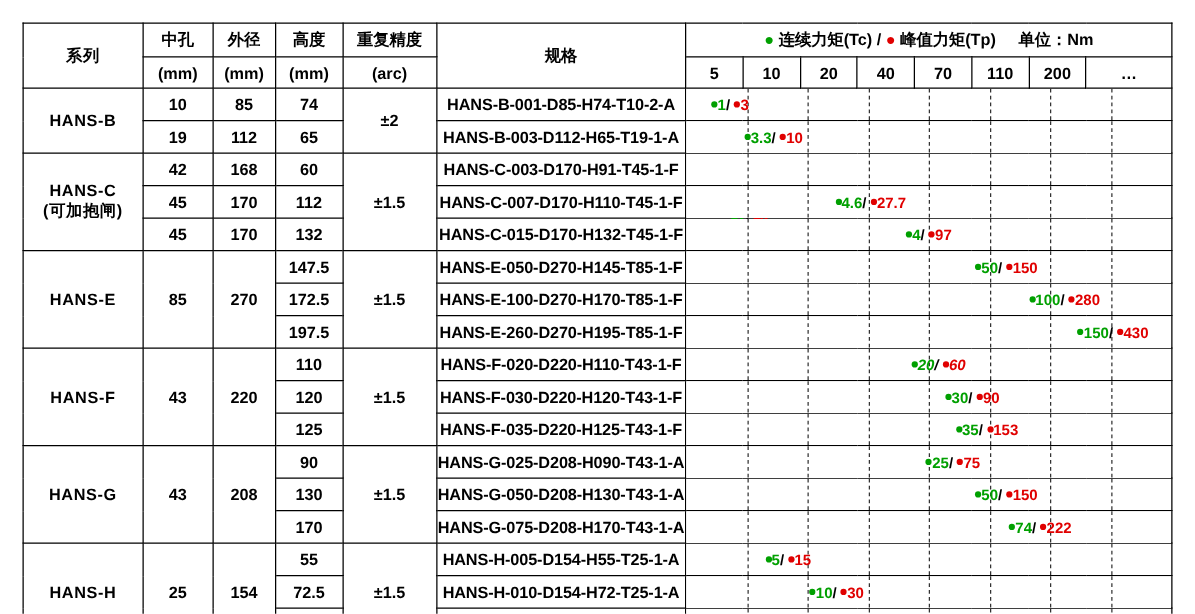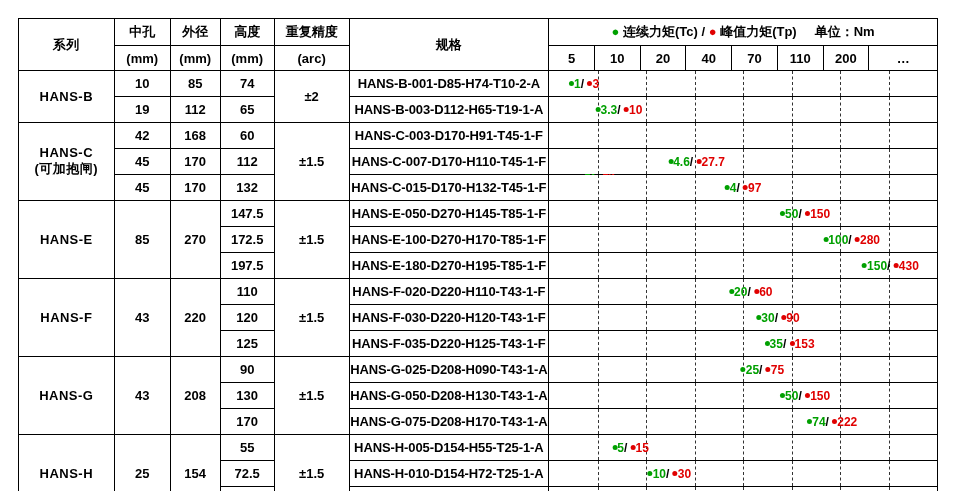--- a/index.html
+++ b/index.html
@@ -310,21 +310,21 @@
               <div class="vline" style="left: 50%;"></div>
               <div class="vline" style="left: 62.5%;"></div>
               <div class="vline" style="left: 75%;"></div>
               <div class="vline" style="left: 87.5%;"></div>
               <div class="marker" style="left: 78%;"><span class="dot green"></span><span class="g">100</span><span class="k">/ </span><span class="dot red"></span><span class="r">280</span></div>
             </div>
           </td>
         </tr>
         <tr class="data-row">
           <td class="num-cell">197.5</td>
-          <td class="spec-cell">HANS-E-180-D270-H195-T85-1-F</td>
+          <td class="spec-cell">HANS-E-260-D270-H195-T85-1-F</td>
           <td colspan="8" class="plot-cell">
             <div class="plot-wrap">
               <div class="vline" style="left: 12.5%;"></div>
               <div class="vline" style="left: 25%;"></div>
               <div class="vline" style="left: 37.5%;"></div>
               <div class="vline" style="left: 50%;"></div>
               <div class="vline" style="left: 62.5%;"></div>
               <div class="vline" style="left: 75%;"></div>
               <div class="vline" style="left: 87.5%;"></div>
               <div class="marker" style="left: 88%;"><span class="dot green"></span><span class="g">150</span><span class="k">/ </span><span class="dot red"></span><span class="r">430</span></div>
@@ -340,21 +340,21 @@
           <td class="spec-cell">HANS-F-020-D220-H110-T43-1-F</td>
           <td colspan="8" class="plot-cell">
             <div class="plot-wrap">
               <div class="vline" style="left: 12.5%;"></div>
               <div class="vline" style="left: 25%;"></div>
               <div class="vline" style="left: 37.5%;"></div>
               <div class="vline" style="left: 50%;"></div>
               <div class="vline" style="left: 62.5%;"></div>
               <div class="vline" style="left: 75%;"></div>
               <div class="vline" style="left: 87.5%;"></div>
-              <div class="marker" style="left: 52%;"><span class="dot green"></span><span class="g">20</span><span class="k">/ </span><span class="dot red"></span><span class="r">60</span></div>
+              <div class="marker" style="left: 52%; font-style: italic;"><span class="dot green"></span><span class="g">20</span><span class="k">/ </span><span class="dot red"></span><span class="r">60</span></div>
             </div>
           </td>
         </tr>
         <tr class="data-row">
           <td class="num-cell">120</td>
           <td class="spec-cell">HANS-F-030-D220-H120-T43-1-F</td>
           <td colspan="8" class="plot-cell">
             <div class="plot-wrap">
               <div class="vline" style="left: 12.5%;"></div>
               <div class="vline" style="left: 25%;"></div>

